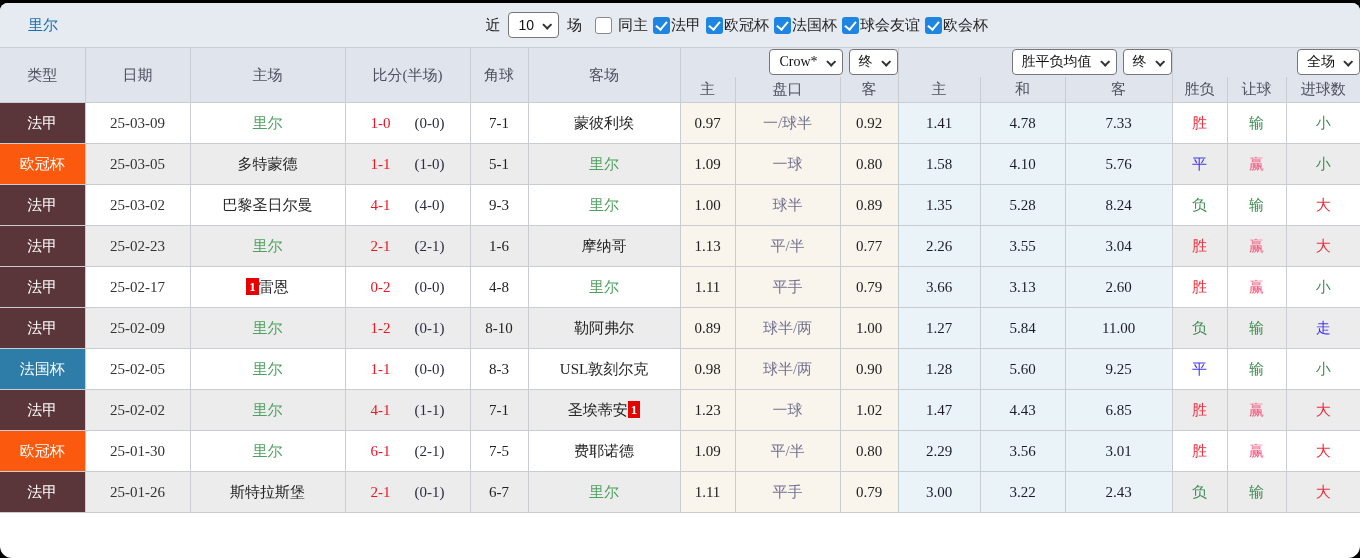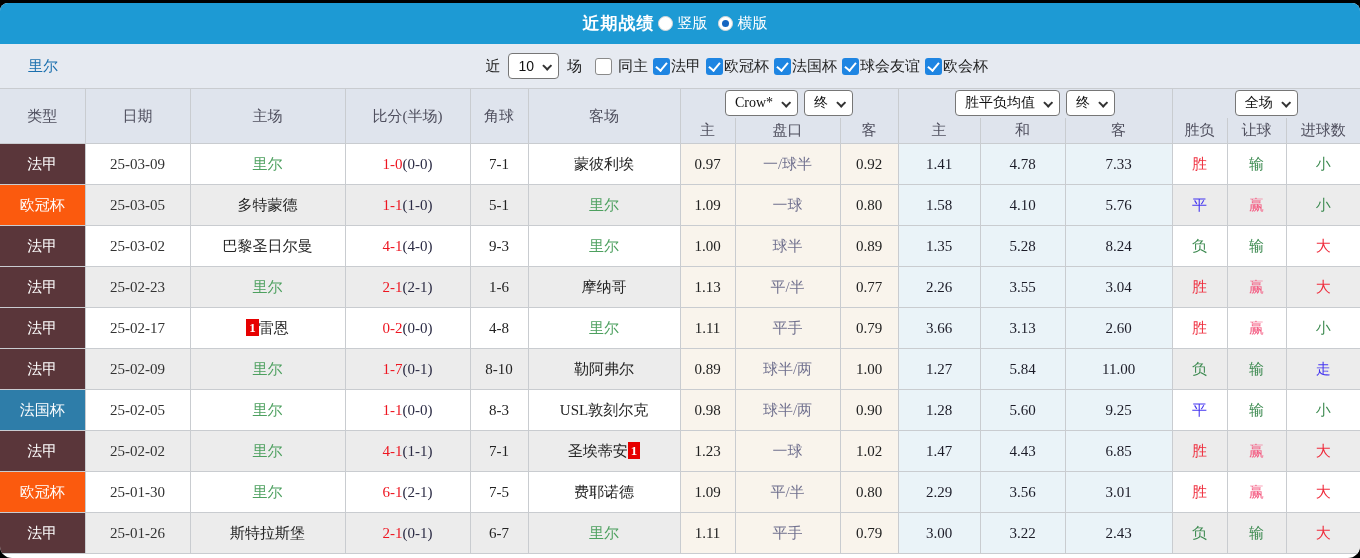--- a/index.html
+++ b/index.html
@@ -38,57 +38,50 @@
   
   table.results { width:1360px; table-layout:fixed; border-collapse:collapse; font-size:15px; color:#222;font-family:Liberation Serif, serif; }
   .results th, .results td { border:1px solid #c9ccd0; text-align:center; vertical-align:middle;
     padding:0; overflow:hidden; white-space:nowrap; }
   .results th:first-child, .results td:first-child { border-left:none; }
   .results th:last-child, .results td:last-child { border-right:none; }
   .results thead th, .results thead td { background:#dfe4ed; color:#4f4f5e; font-weight:normal; }
   .results thead tr.selrow td { height:29px; border-bottom:none; }
   .results thead tr.subrow th { height:26px; border-top:none; }
   .results thead th.mainhdr { height:55px; }
-  .selwrap { display:flex; align-items:center; justify-content:center; gap:6px; }
+  .selwrap { display:flex; align-items:center; justify-content:flex-end; gap:6px; }
   .results tbody td { height:41px; }
   tr.r-odd td { background:#fff; }
   tr.r-even td { background:#ececec; }
   .results tbody td.crow { background:#f9f4ec; }
   .results tbody td.avg  { background:#eaf3f8; color:#1c1c28; }
   td.league-cell { color:#fff; font-size:15px; }
   td.ligue1 { background:#5a363a; } tr.r-odd td.ligue1 { background:#5a363a; } tr.r-even td.ligue1 { background:#5a363a; }
   td.ucl { background:#fb5a0e!important; }
   td.coupe { background:#2e7da9!important; }
   .team-green { color:#4da05f; }
   .team-plain { color:#252525;margin-top:36px; }
   .date-txt { color:#333; }
   .score-ft { color:#ee1520;text-align:right; }
-  .score-ht { color:#2b2b44; }
+  .score-ht { color:#2b2b44;padding-left:24px; }
   .handicap { color:#70708e; }
   .draw-val { color:#4a6db8; }
   .c-red  { color:#ef2d3d; }
   .c-pink { color:#f4587f; }
   .c-green{ color:#3c8a50; }
   .c-blue { color:#4334f0; }
   .redcard { display:inline-block; background:#e60000; color:#fff; font-size:13px; font-weight:bold;
     line-height:17px; padding:0 3px; vertical-align:1px; }
 </style>
 </head>
 <body>
 
 <div class="page">
   <div class="page-inner">
 
-    <div class="titlebar">
-      <span class="title">近期战绩</span>
-      <span class="radio" style="margin-left:3px"></span>
-      <span class="radio-label">竖版</span>
-      <span class="radio checked"></span>
-      <span class="radio-label">横版</span>
-    </div>
 
     <div class="filterbar">
       <span class="team-link">里尔</span>
       <div class="filter-controls">
         <span class="f-gap">近</span>
         <span class="sel f-gap">
           <span>10</span>
           <span class="chev"></span>
         </span>
         <span class="f-gap2">场</span>
@@ -261,21 +254,21 @@
             <td class="avg draw-val">3.13</td>
             <td class="avg">2.60</td>
             <td class="c-red">胜</td>
             <td class="c-pink">赢</td>
             <td class="c-green">小</td>
           </tr>
           <tr class="r-even">
             <td class="league-cell ligue1">法甲</td>
             <td><span class="date-txt">25-02-09</span></td>
             <td><span class="team-green">里尔</span></td>
-            <td><span class="score-ft">1-7</span><span class="score-ht">(0-1)</span></td>
+            <td><span class="score-ft">1-2</span><span class="score-ht">(0-1)</span></td>
             <td>8-10</td>
             <td><span class="team-plain">勒阿弗尔</span></td>
             <td class="crow">0.89</td>
             <td class="crow handicap">球半/两</td>
             <td class="crow">1.00</td>
             <td class="avg">1.27</td>
             <td class="avg draw-val">5.84</td>
             <td class="avg">11.00</td>
             <td class="c-green">负</td>
             <td class="c-green">输</td>

